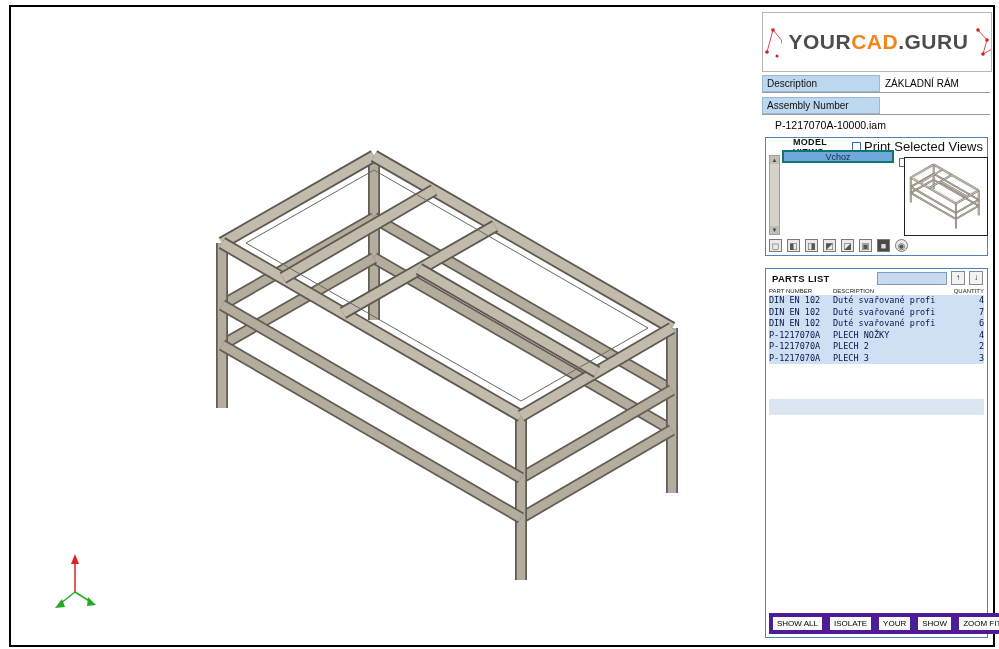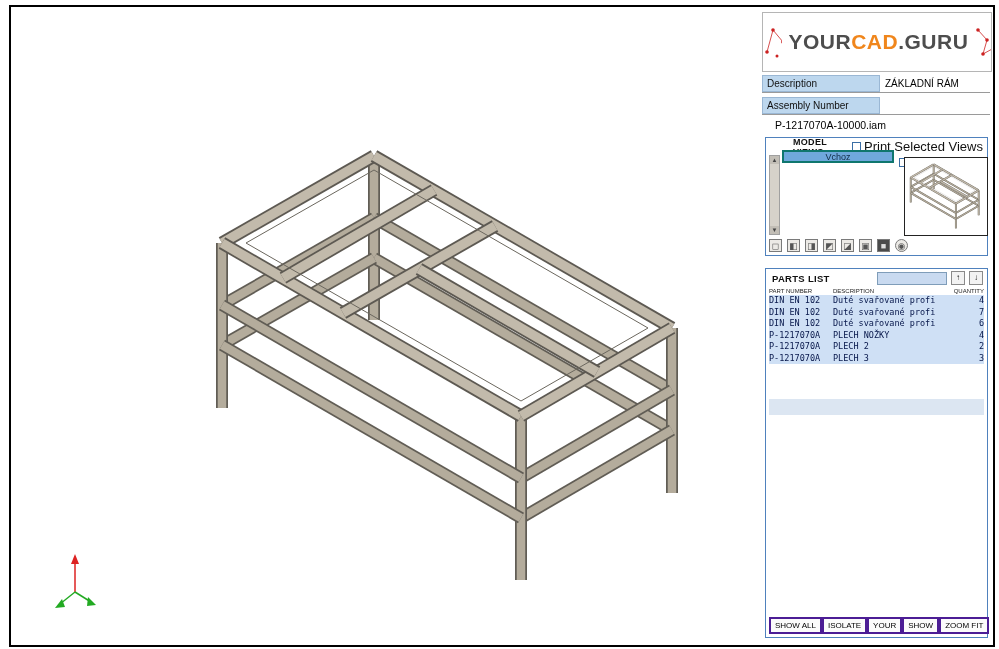--- a/index.html
+++ b/index.html
@@ -58,21 +58,21 @@
             text-align:center;cursor:pointer;}
   .pl-colhead{display:flex;font-size:6px;color:#222;padding:0 3px;height:9px;align-items:center;}
   .c-part{width:64px;}
   .c-desc{flex:1;}
   .c-qty{width:36px;text-align:right;}
   .pl-rows{padding:0 3px;}
   .pl-row{display:flex;background:#cfe0f5;font-family:"DejaVu Sans Mono",monospace;font-size:8.5px;
           line-height:11.5px;height:11.5px;color:#06164a;cursor:default;}
   #pl-strip{position:absolute;left:3px;right:3px;top:130px;height:16px;background:#dce6f2;}
   .pl-buttons{position:absolute;left:3px;right:3px;bottom:3px;display:flex;justify-content:space-between;}
-  .act-btn{border:2px solid #4c1d95;background:#fbfbfb;font-size:8px;padding:2px 4px;font-family:"Liberation Sans",sans-serif;
+  .act-btn{border:4px solid #4c1d95;background:#fbfbfb;font-size:8px;padding:2px 4px;font-family:"Liberation Sans",sans-serif;
            cursor:pointer;white-space:nowrap;}
 </style>
 </head>
 <body>
 
 <div id="page">
   <div id="sheet-border"></div>
 
   <svg id="view3d" viewBox="0 0 748 636">
     <g id="frame3d">

